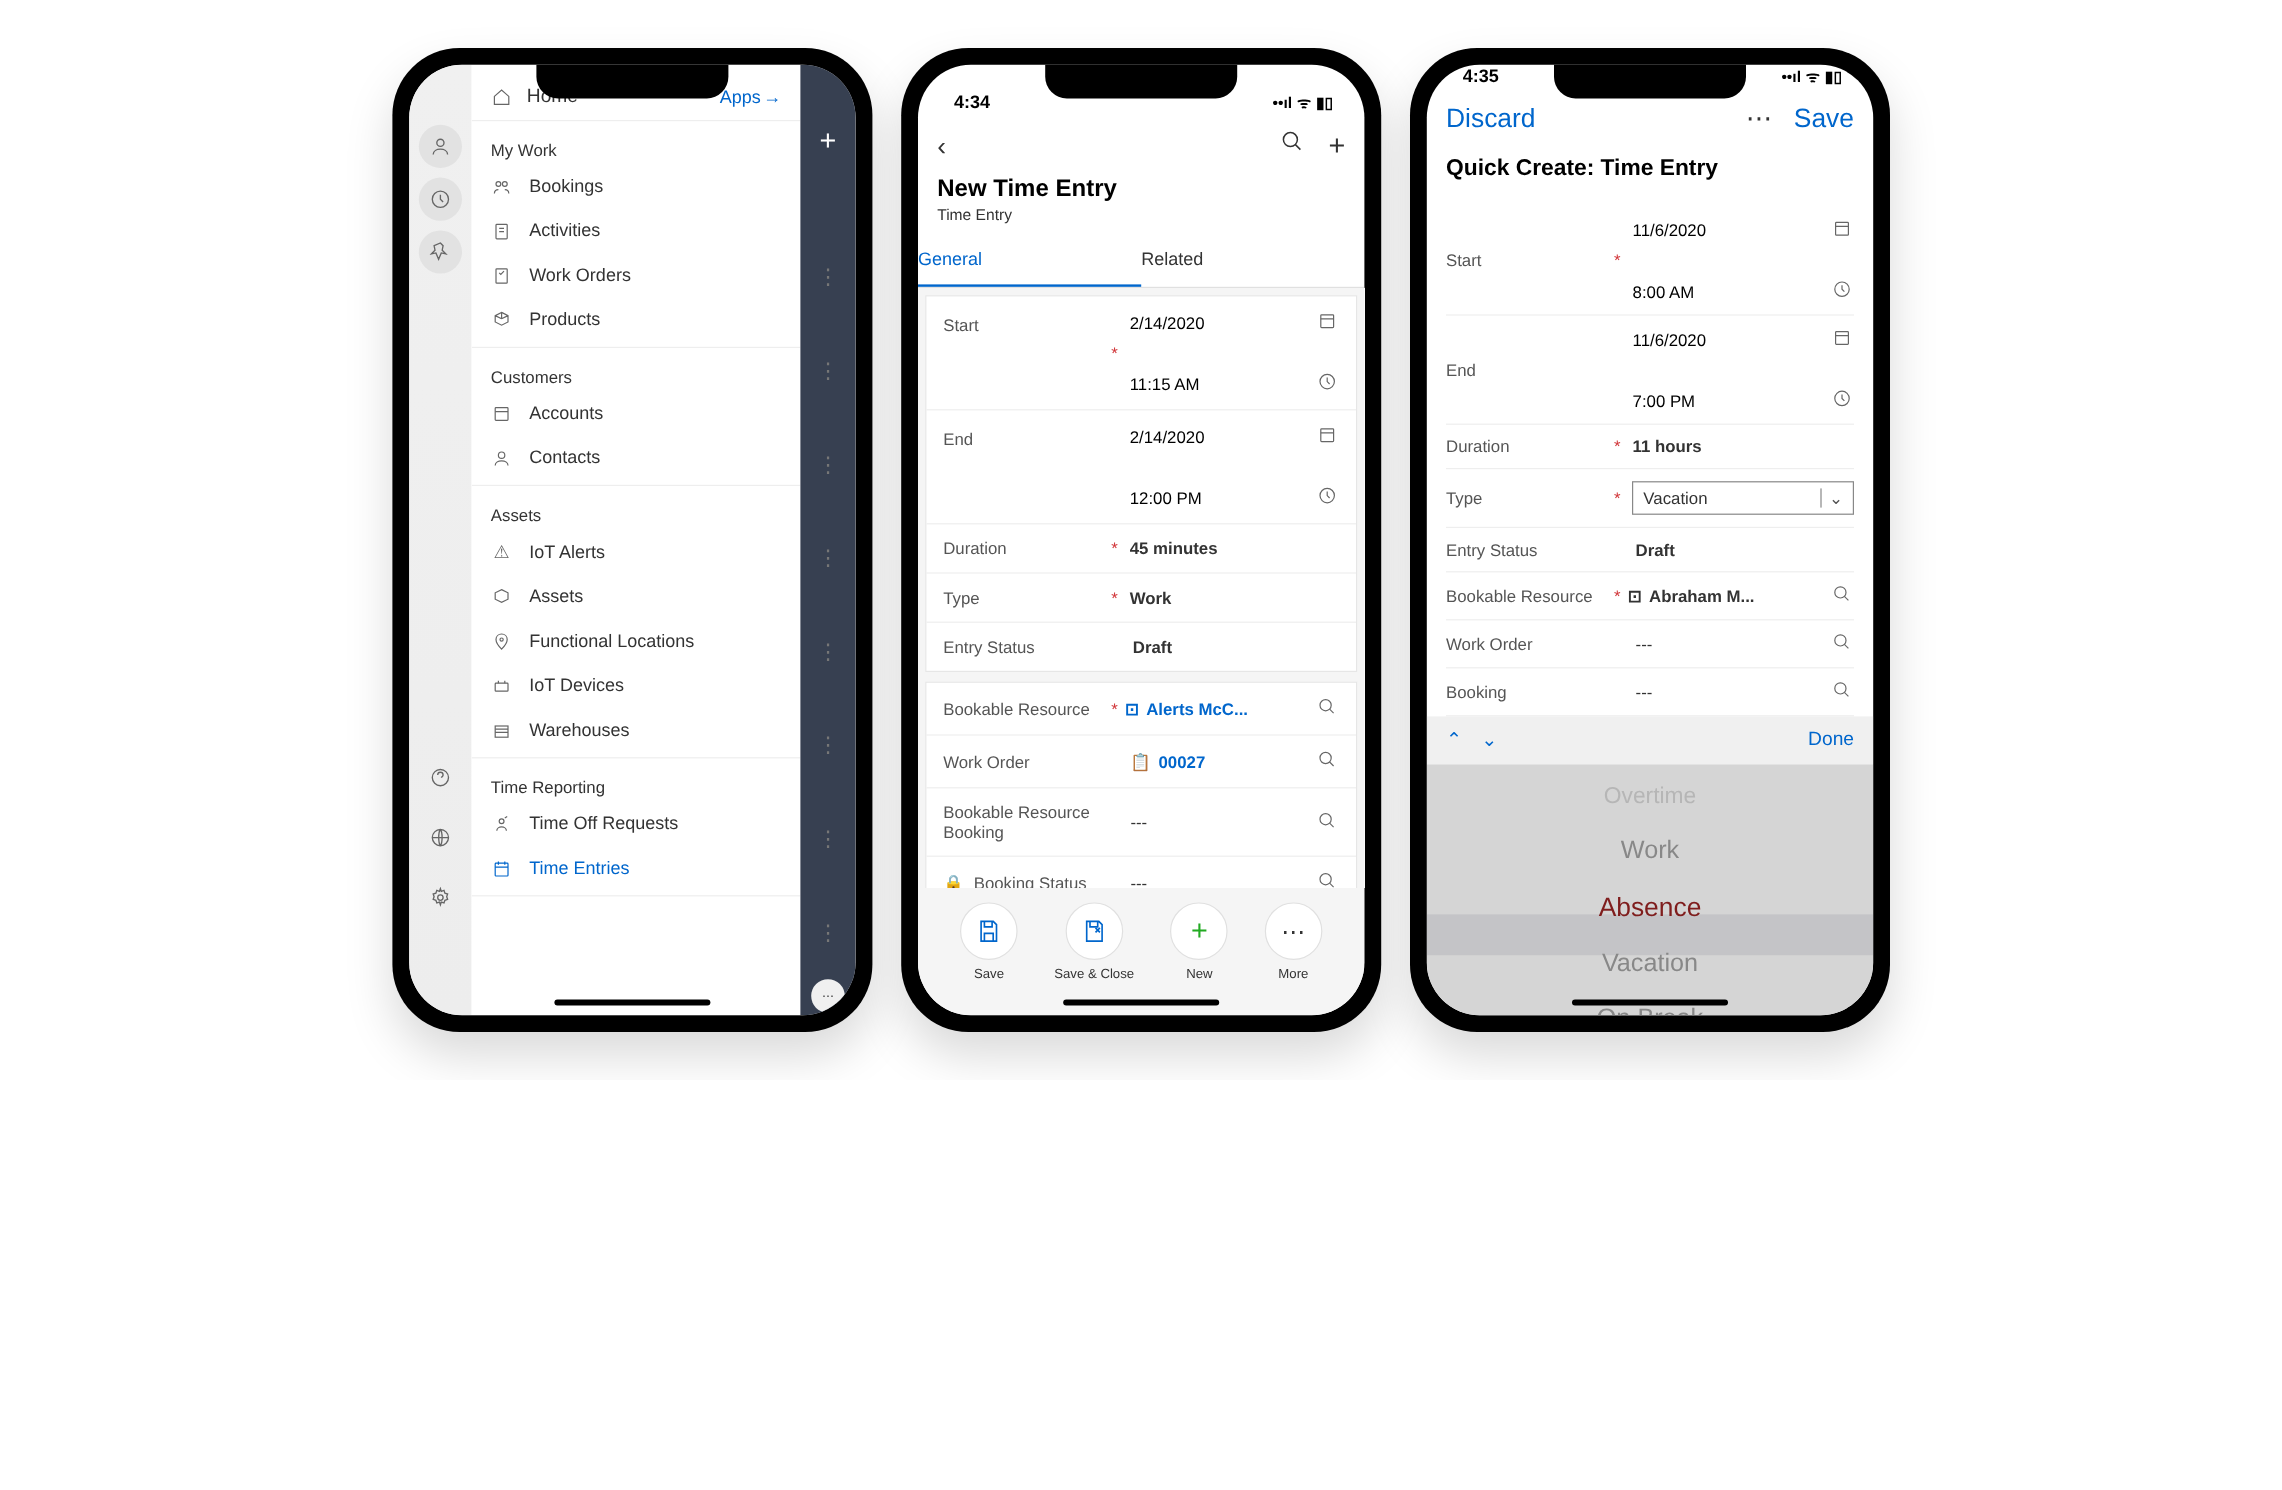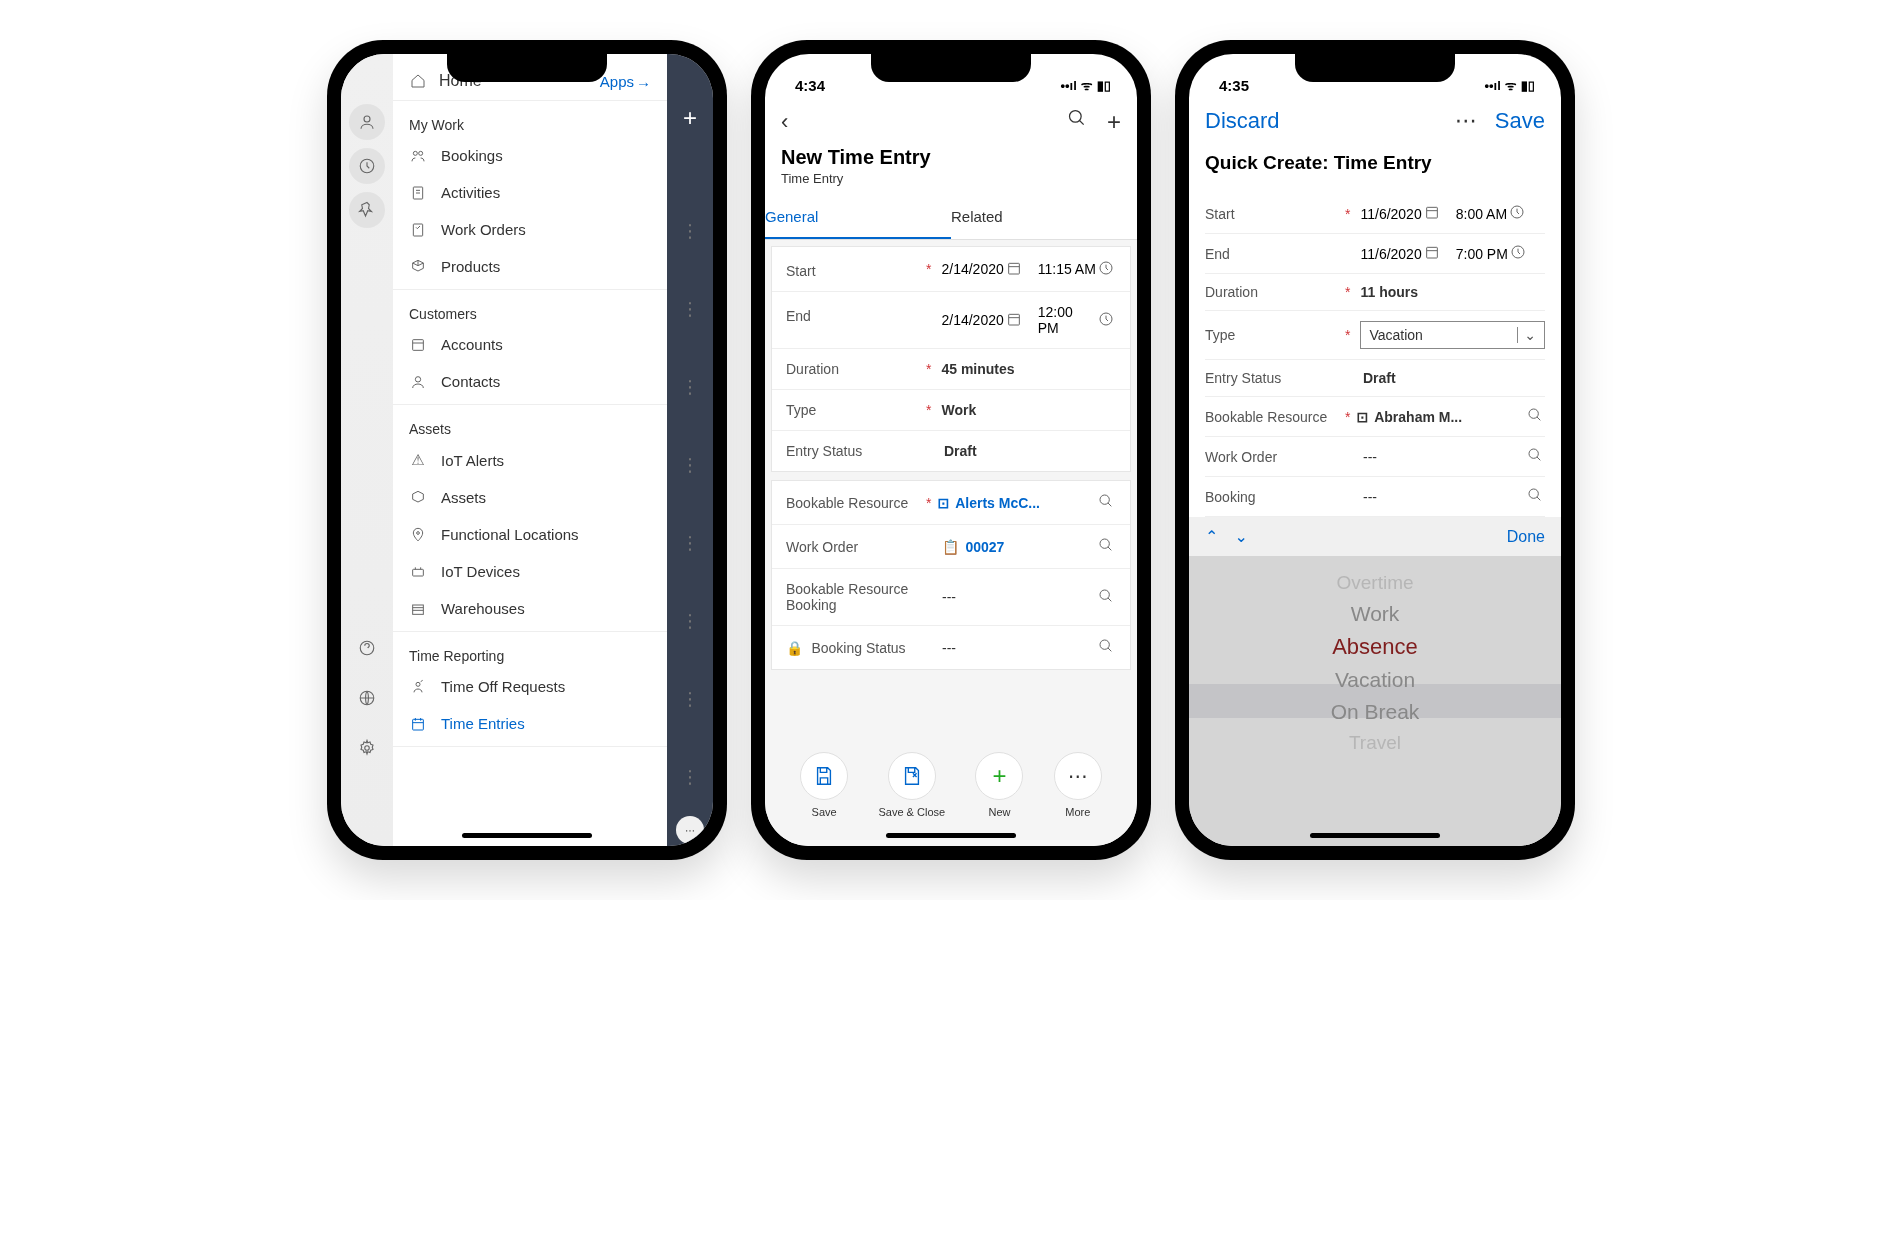--- a/index.html
+++ b/index.html
@@ -128,21 +128,21 @@
     .form-card { background: #fff; margin: 0 6px 8px; border: 1px solid #e6e6e6; }
     .form-row {
       display: flex; align-items: center; padding: 12px 14px;
       border-bottom: 1px solid #eee; font-size: 14px;
     }
     .form-row:last-child { border-bottom: none; }
     .form-label { width: 140px; color: #555; display:flex; align-items:center; gap: 4px;}
     .form-label.tall { align-self: flex-start; padding-top: 4px; }
     .req { color: #d13438; }
     .form-value { flex: 1; color: #333; }
-    .form-value-stack { flex: 1; display: flex; gap: 14px; }
+    .form-value-stack { flex: 1; display: flex; flex-direction: column; gap: 32px; }
     .stack-row { display: flex; justify-content: space-between; align-items: center; }
     .link-val { color: #0066cc; font-weight: 600; display:flex; align-items:center; gap:6px;}
     .row-icon { color: #666; width: 20px; text-align:center; }
     .lock { color:#666; margin-right:4px;}
     .bottom-bar {
       background: #f5f5f5; padding: 12px 20px 28px;
       display: flex; justify-content: space-around;
     }
     .action-btn { display: flex; flex-direction: column; align-items: center; gap: 6px; }
     .action-circle {
@@ -176,21 +176,21 @@
     .type-select .chev { border-left: 1px solid #888; padding-left: 6px; color:#555;}
     .done-bar {
       background: #f0f0f0; padding: 10px 16px;
       display:flex; justify-content:space-between; align-items:center;
     }
     .done-arrows { display:flex; gap:16px; color:#0066cc; font-size: 16px;}
     .done-text { color: #0066cc; font-weight:500;margin-left:36px;}
     .picker {
       background: #d5d5d5; flex:1;
       display:flex; flex-direction:column; align-items:center;
-      padding: 14px 0; gap: 4px; position:relative;
+      padding: 14px 0; gap: 18px; position:relative;
     }
     .picker::before {
       content:''; position:absolute; top:50%; transform:translateY(-50%);
       left:0; right:0; height: 34px; background: rgba(180,180,185,0.5);
     }
     .picker-item { font-size: 21px; color: #888; z-index:1; padding: 2px 0;}
     .picker-item.selected { color: #7f1d1d; font-size: 22px; }
     .picker-item.faded { opacity: 0.4; font-size: 19px;}
 
     svg { stroke: currentColor; fill: none; stroke-width: 1.5; }

